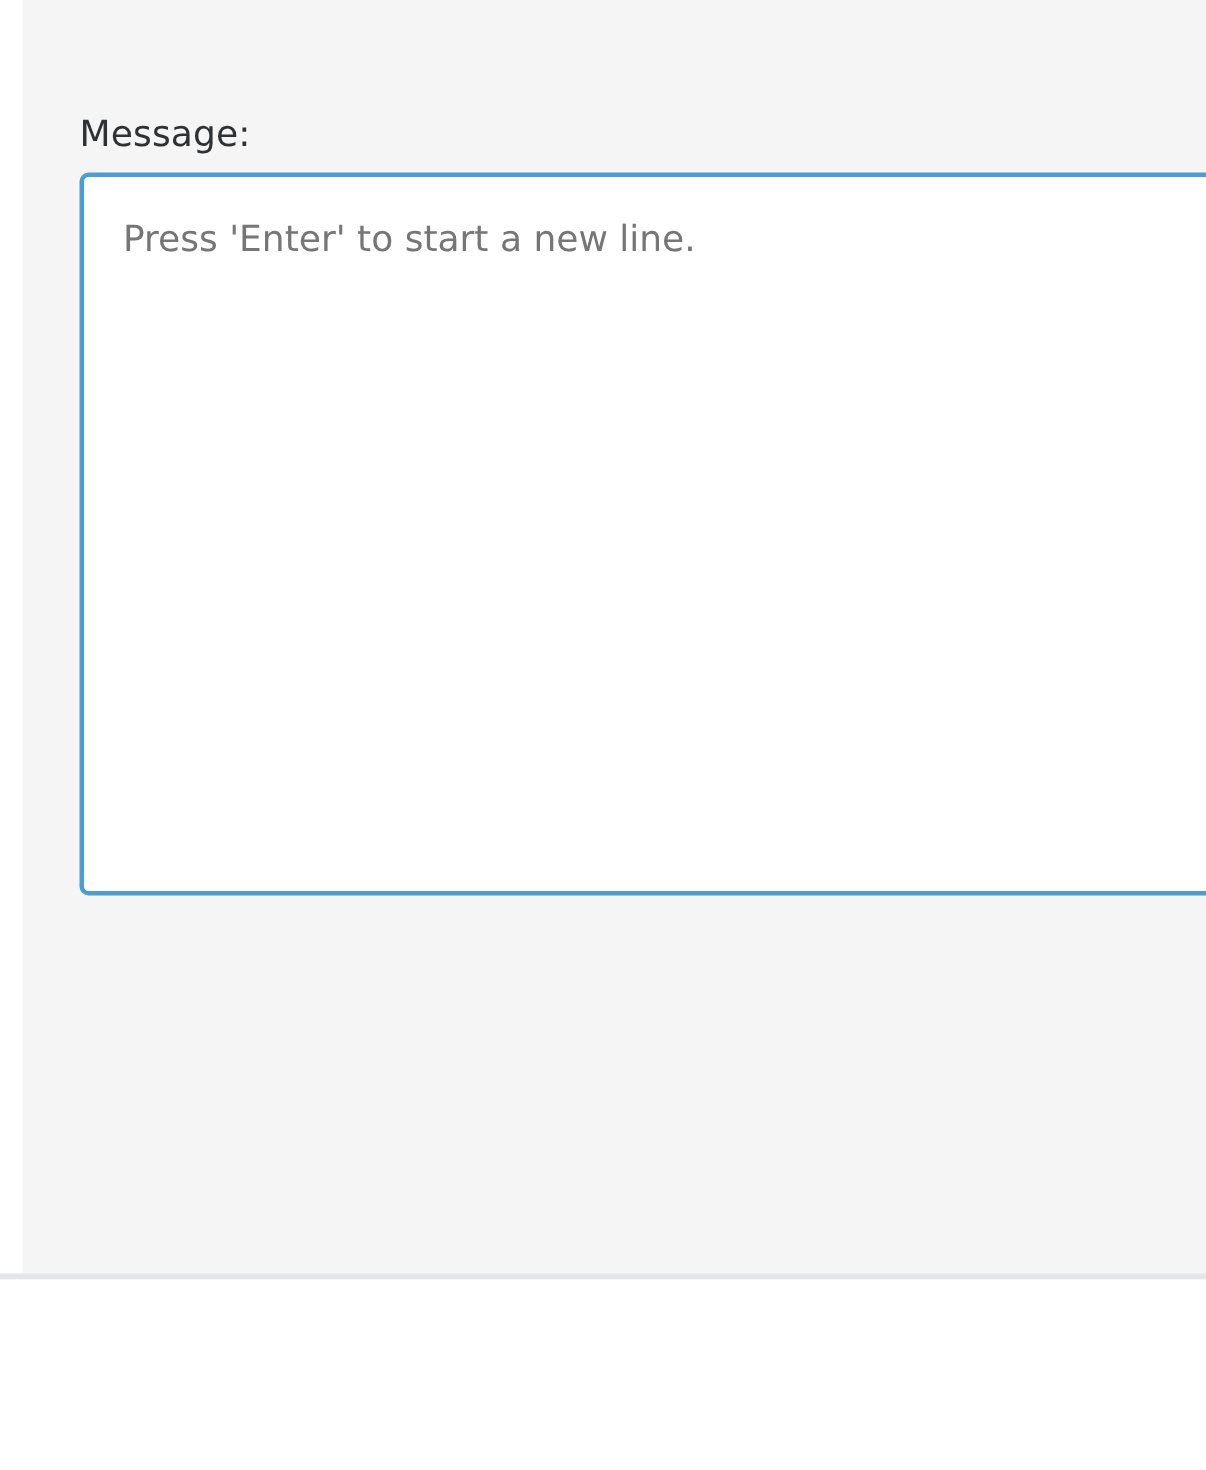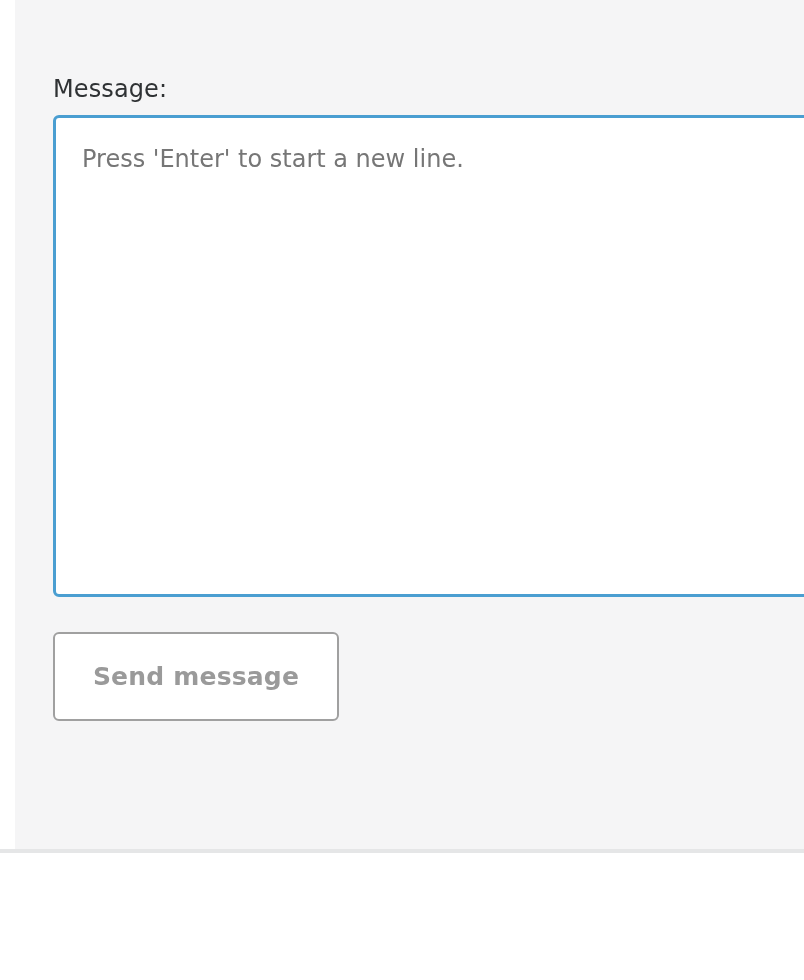--- a/index.html
+++ b/index.html
@@ -117,21 +117,20 @@
 <body>
 
 <div class="page">
 
   <div class="form-panel">
 
     <label class="field-label" for="message-input">Message:</label>
 
     <textarea id="message-input" class="message-field" placeholder="Press 'Enter' to start a new line." style=""></textarea>
 
-    <button class="send-button">Send message</button>
 
   </div>
 
   <div class="panel-divider"></div>
 
   <div class="below-area"></div>
 
 </div>
 
 </body></html>

